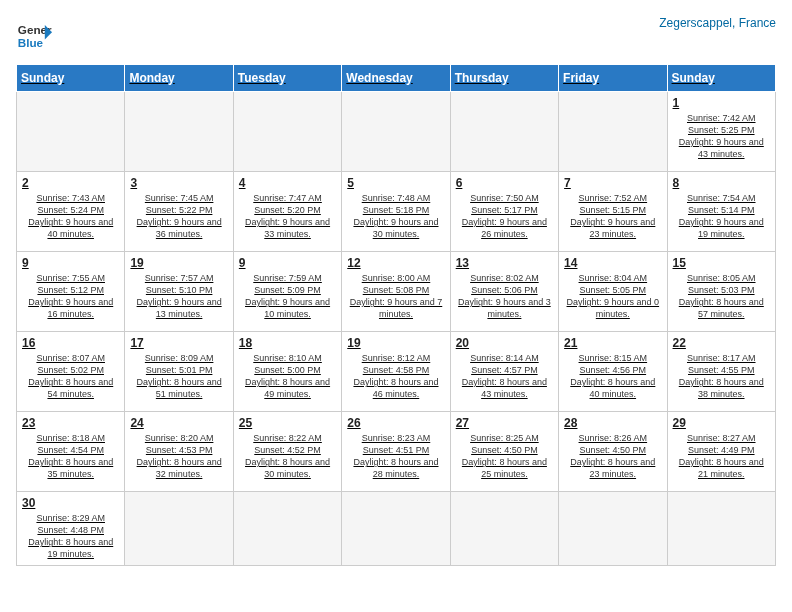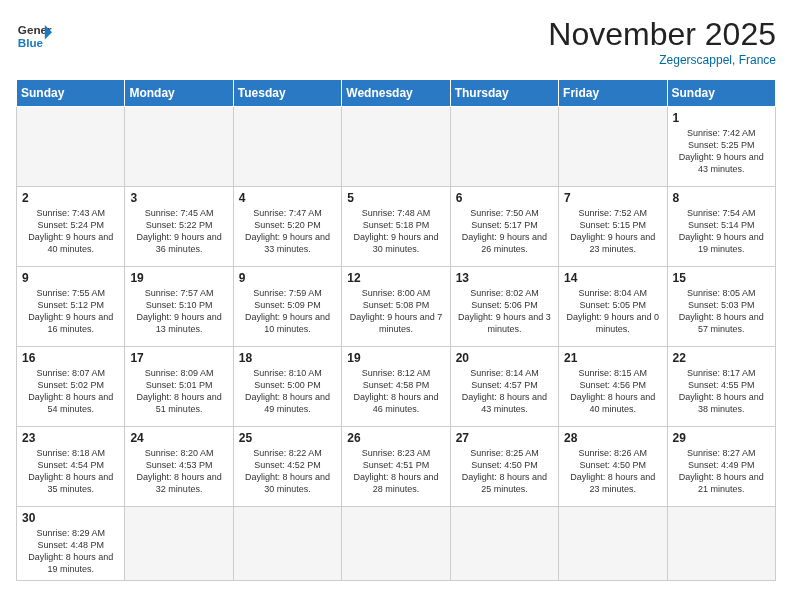--- a/index.html
+++ b/index.html
@@ -34,20 +34,21 @@
       color: #222;
     }
     .location-title {
       font-size: 12px;
       color: #0369a1;
     }
     table {
       width: 100%;
       border-collapse: collapse;
       table-layout: fixed;
+      text-decoration: underline;
     }
     thead tr th {
       background-color: #2979c4;
       color: #fff;
       font-size: 12px;
       font-weight: bold;
       padding: 6px 4px;
       border: 1px solid #fff;
       text-align: left;
     }
@@ -86,21 +87,20 @@
 
 <div class="header-area">
   <div class="logo">
     <svg class="logo-icon" viewBox="0 0 40 40">
       <text x="2" y="20" font-size="13" font-weight="bold" fill="#333">General</text>
       <text x="2" y="34" font-size="13" font-weight="bold" fill="#1a7abf">Blue</text>
       <polygon points="32,10 40,18 32,26" fill="#1a7abf"></polygon>
     </svg>
   </div>
   <div class="title-area">
-    <div class="month-title">November 2025</div>
     <div class="location-title">Zegerscappel, France</div>
   </div>
 </div>
 
 <table>
   <thead>
     <tr id="weekday-header">
     <th>Sunday</th>
         <th>Monday</th>
         <th>Tuesday</th>

